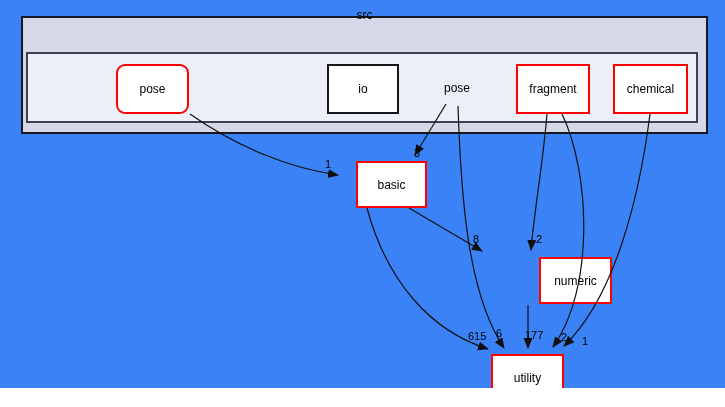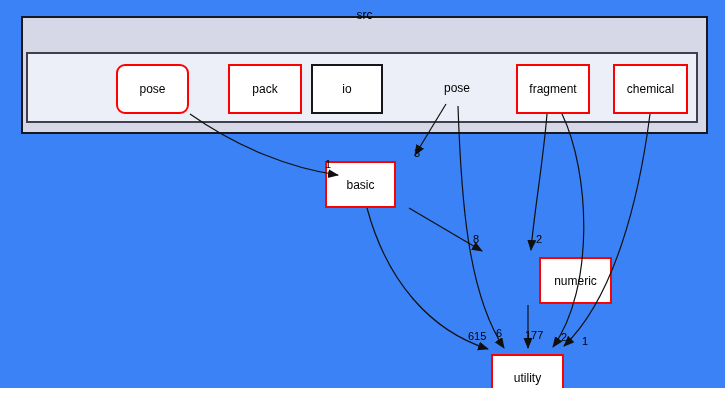--- a/index.html
+++ b/index.html
@@ -40,37 +40,34 @@
 
 <div class="stage">
 
   <div class="cluster outer"></div>
   <div class="cluster-label" style="left:21px;width:687px;">src</div>
   <div class="cluster inner"></div>
 
   <div class="node red" style="left:116px;top:64px;width:73px;height:50px;border-radius:9px;">
     <span>pose</span>
   </div>
-  <div class="node red" style="left:228px;top:64px;width:74px;height:50px;">
-    <span>pack</span>
-  </div>
-  <div class="node black" style="left:311px;top:64px;width:72px;height:50px;">
+  <div class="node black" style="left:327px;top:64px;width:72px;height:50px;">
     <span>io</span>
   </div>
   <div class="node plain" style="left:430px;top:70px;width:54px;height:36px;">
     <span>pose</span>
   </div>
   <div class="node red" style="left:613px;top:64px;width:75px;height:50px;">
     <span>chemical</span>
   </div>
   <div class="node red" style="left:516px;top:64px;width:74px;height:50px;">
     <span>fragment</span>
   </div>
 
-  <div class="node red" style="left:325px;top:161px;width:71px;height:47px;">
+  <div class="node red" style="left:356px;top:161px;width:71px;height:47px;">
     <span>basic</span>
   </div>
   <div class="node red" style="left:492px;top:257px;width:73px;height:47px;margin-left:47px;">
     <span>numeric</span>
   </div>
   <div class="node red" style="left:491px;top:354px;width:73px;height:47px;">
     <span>utility</span>
   </div>
 
   <svg class="edges" width="725" height="407" viewBox="0 0 725 407">

